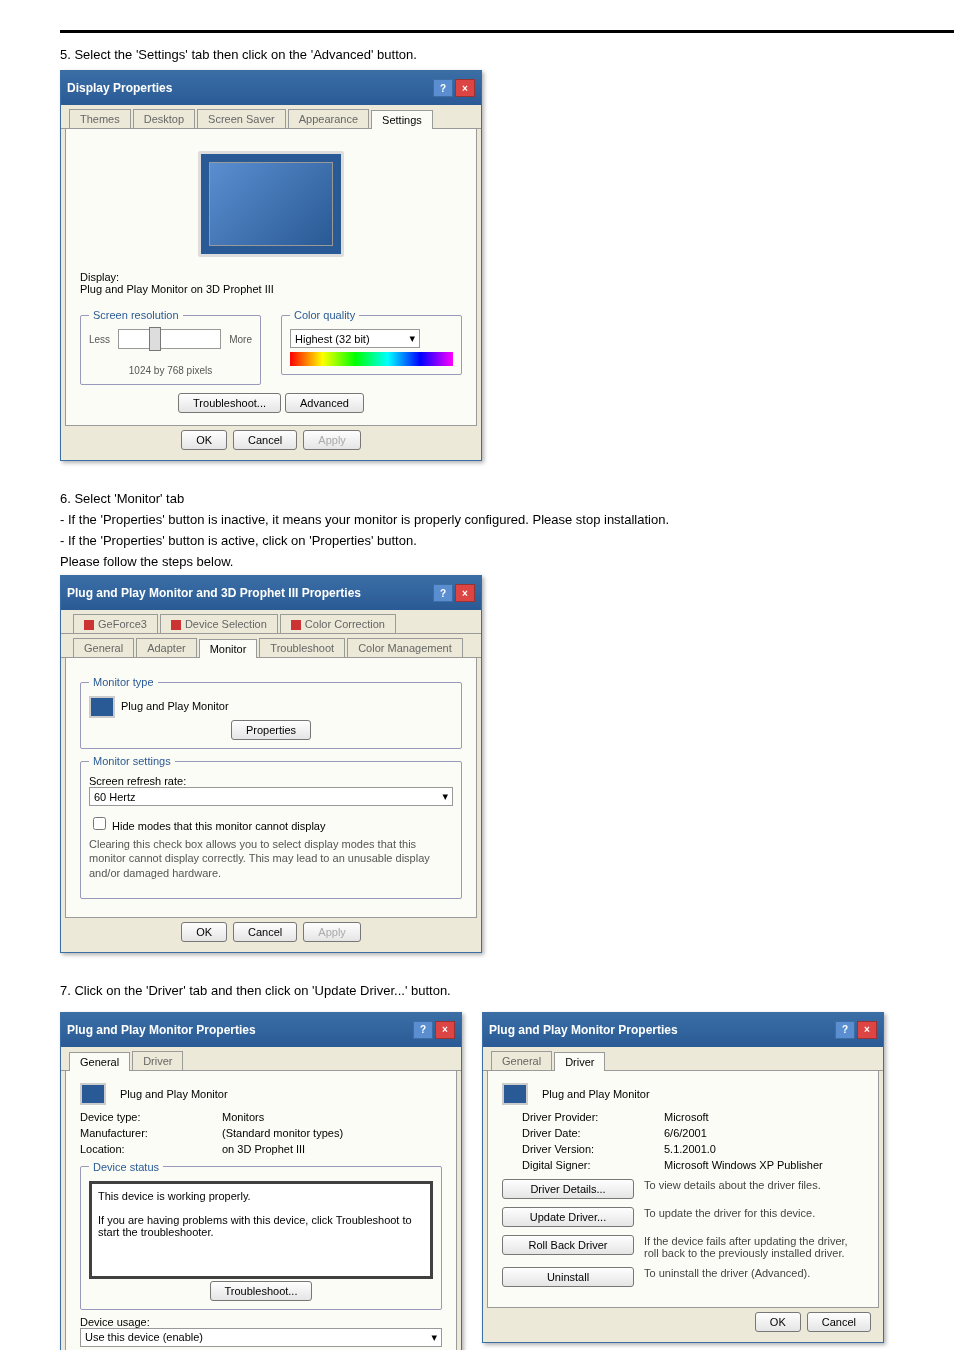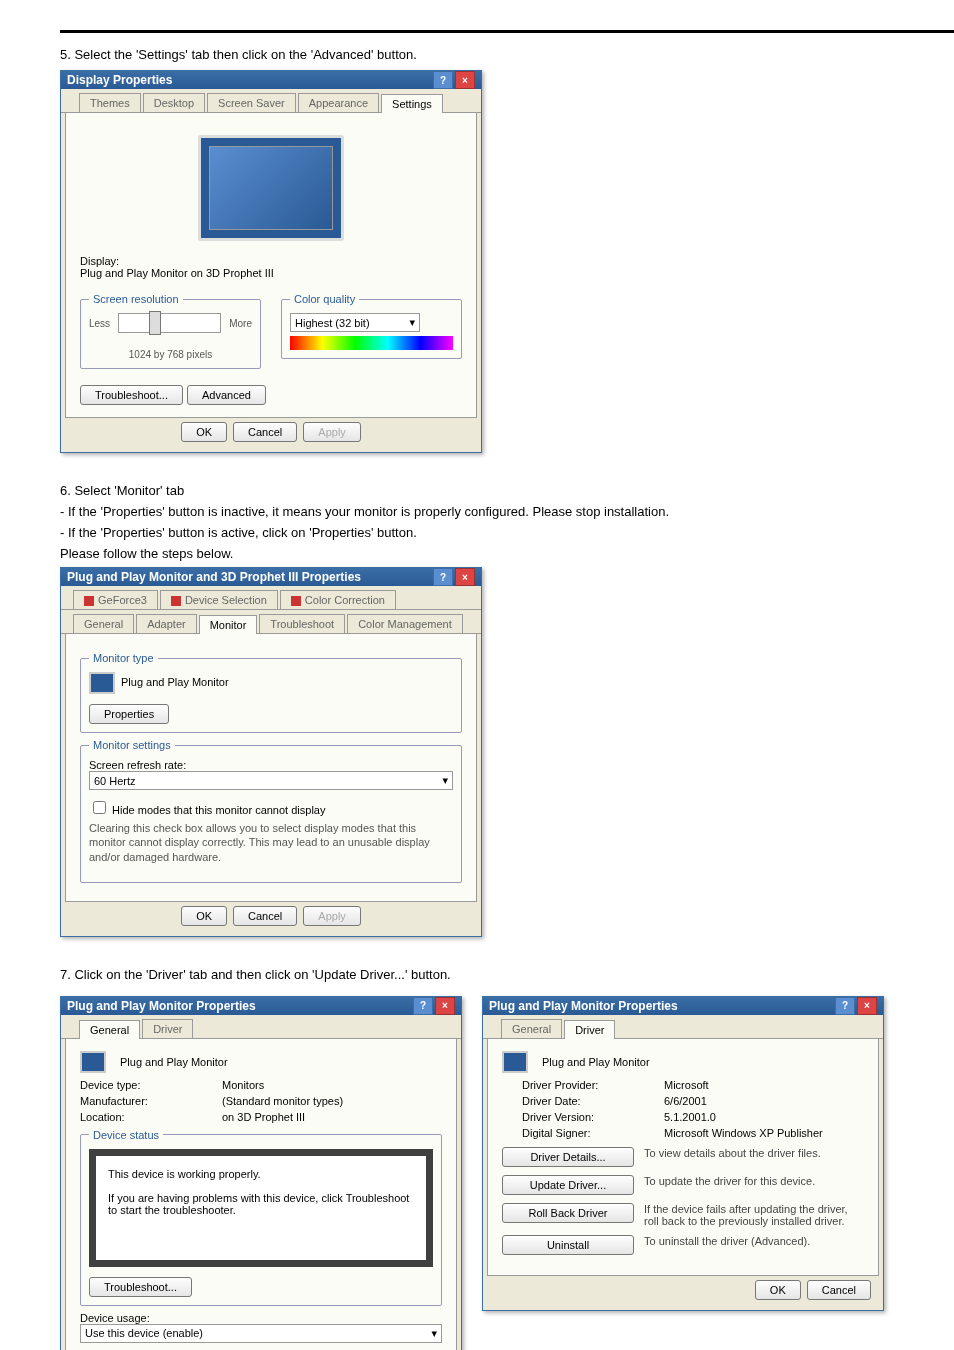--- a/index.html
+++ b/index.html
@@ -1,38 +1,38 @@
 <!DOCTYPE html>
 <html><head>
 <meta charset="utf-8">
 <style>
 body{margin:0;font-family:Arial,Helvetica,sans-serif;font-size:13px;color:#000;background:#fff}
 .page{width:954px;margin:0 auto;padding:30px 60px 60px}
 .topline{border-top:3px solid #000;margin-bottom:14px}
 .instr{margin:6px 0 8px}
 .dlg{border:1px solid #3a6ea5;background:#ece9d8;box-shadow:2px 2px 4px rgba(0,0,0,.3);margin:6px 0 30px;width:420px}
 .dlg-sm{width:420px}
-.titlebar{display:flex;align-items:center;justify-content:space-between;background:linear-gradient(#3a6ea5,#2a5a95);color:#fff;font-weight:bold;font-size:12px;padding:0 6px}
+.titlebar{display:flex;align-items:center;justify-content:space-between;background:linear-gradient(#3a6ea5,#2a5a95);color:#fff;font-weight:bold;font-size:12px;padding:8px 6px}
 .titlebtns{display:flex;gap:2px}
 .tbtn{width:18px;height:16px;background:#d44;border:1px solid #933;display:flex;align-items:center;justify-content:center;color:#fff;font-size:10px;font-weight:bold}
 .tbtn.help{background:#5a8ed0;border-color:#3a6ea5}
-.tabs{display:flex;border-bottom:1px solid #9a9a9a;background:#ece9d8;padding:4px 18px 0}
+.tabs{display:flex;border-bottom:1px solid #9a9a9a;background:#ece9d8;padding:4px 8px 0}
 .tab{background:#ece9d8;border:1px solid #9a9a9a;border-bottom:none;padding:3px 10px;font-size:11px;margin-right:2px;color:#666;cursor:pointer}
 .tab.active{background:#fcfcf6;color:#000;font-weight:normal;position:relative;top:1px}
 .tabbody{background:#fcfcf6;padding:12px 14px;border:1px solid #9a9a9a;border-top:none;margin:0 4px 4px}
 .monprev{display:flex;justify-content:center;margin:10px 0 14px}
 .monshape{width:140px;height:100px;background:#2a5a95;border:3px solid #ddd;border-radius:2px;position:relative}
 .monscreen{position:absolute;inset:8px;background:linear-gradient(135deg,#5a8ed0,#2a5a95);border:1px solid #999}
 .row{display:flex;align-items:center;gap:8px}
 .slider{flex:1;height:18px;background:#fff;border:1px solid #999;position:relative}
 .sliderknob{position:absolute;left:30%;top:-3px;width:10px;height:22px;background:#ddd;border:1px solid #777}
 .smalltxt{font-size:10px;color:#555}
 .combo{background:#fff;border:1px solid #999;padding:2px 4px;font-size:11px;width:120px;display:flex;justify-content:space-between;align-items:center}
 .colorbar{height:14px;background:linear-gradient(90deg,#f00,#ff0,#0f0,#0ff,#00f,#f0f);margin-top:4px}
-.btnrow{display:flex;justify-content:flex-start;gap:4px;margin-top:10px}
+.btnrow{display:flex;justify-content:center;gap:4px;margin-top:2px}
 .xpbtn{background:linear-gradient(#fefefe,#e5e5e5);border:1px solid #777;border-radius:3px;padding:3px 14px;font-size:11px;cursor:pointer}
 .xpbtn.disabled{color:#aaa}
 .dlgfoot{display:flex;justify-content:center;gap:6px;padding:0 0 10px}
 .sect6{margin-top:10px}
 .sect6 p{margin:6px 0}
 .tab2row{display:flex;flex-wrap:wrap;border-bottom:1px solid #9a9a9a;background:#ece9d8;padding:4px 12px 0}
 .tab2{background:#ece9d8;border:1px solid #9a9a9a;border-bottom:none;padding:3px 10px;font-size:11px;margin:0 2px 0 0;color:#666}
 .tab2.icon::before{content:"";display:inline-block;width:10px;height:10px;background:#c33;margin-right:4px;vertical-align:middle}
 .monicon{display:inline-block;width:22px;height:18px;background:#2a5a95;border:2px solid #ccc;vertical-align:middle;margin-right:6px}
 .label{font-size:11px}
@@ -198,21 +198,21 @@
         <div class="kv">
           <div>Device type:</div>
             <div class="v">Monitors</div>
           <div>Manufacturer:</div>
             <div class="v">(Standard monitor types)</div>
           <div>Location:</div>
             <div class="v">on 3D Prophet III</div>
         </div>
         <fieldset>
           <legend>Device status</legend>
-          <div style="background:#fff;border:7px solid #404040;padding:12px;height:80px;font-size:11px;overflow:auto">
+          <div style="background:#fff;border:3px solid #404040;padding:6px;height:80px;font-size:11px;overflow:auto">
             <div>This device is working properly.</div><br>
             <div>If you are having problems with this device, click Troubleshoot to start the troubleshooter.</div>
           </div>
           <div class="btnrow">
               <button class="xpbtn">Troubleshoot...</button>
             </div>
         </fieldset>
         <div class="label">Device usage:</div>
         <div class="combo" style="width:auto">
           <span>Use this device (enable)</span>

